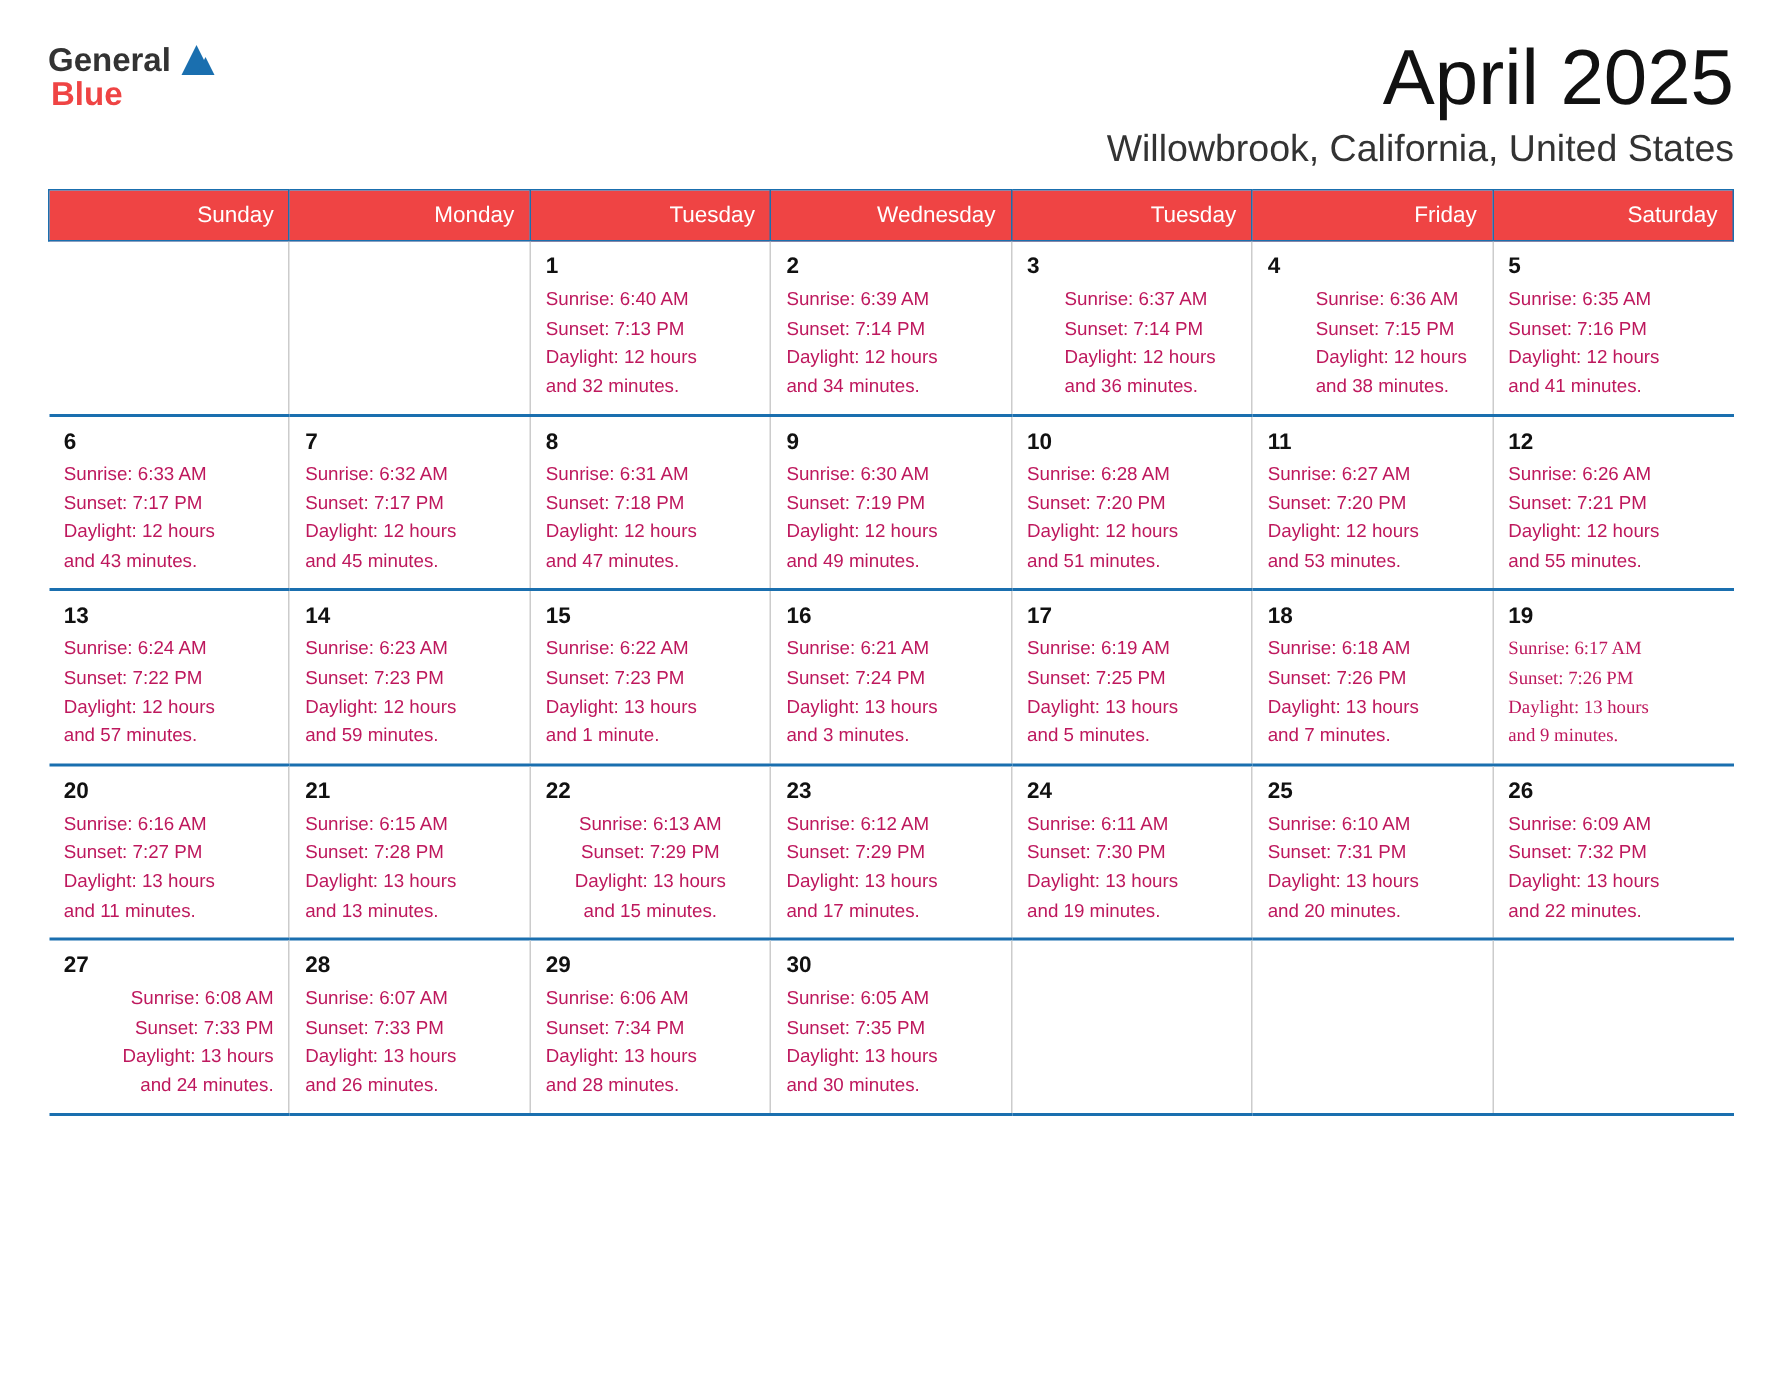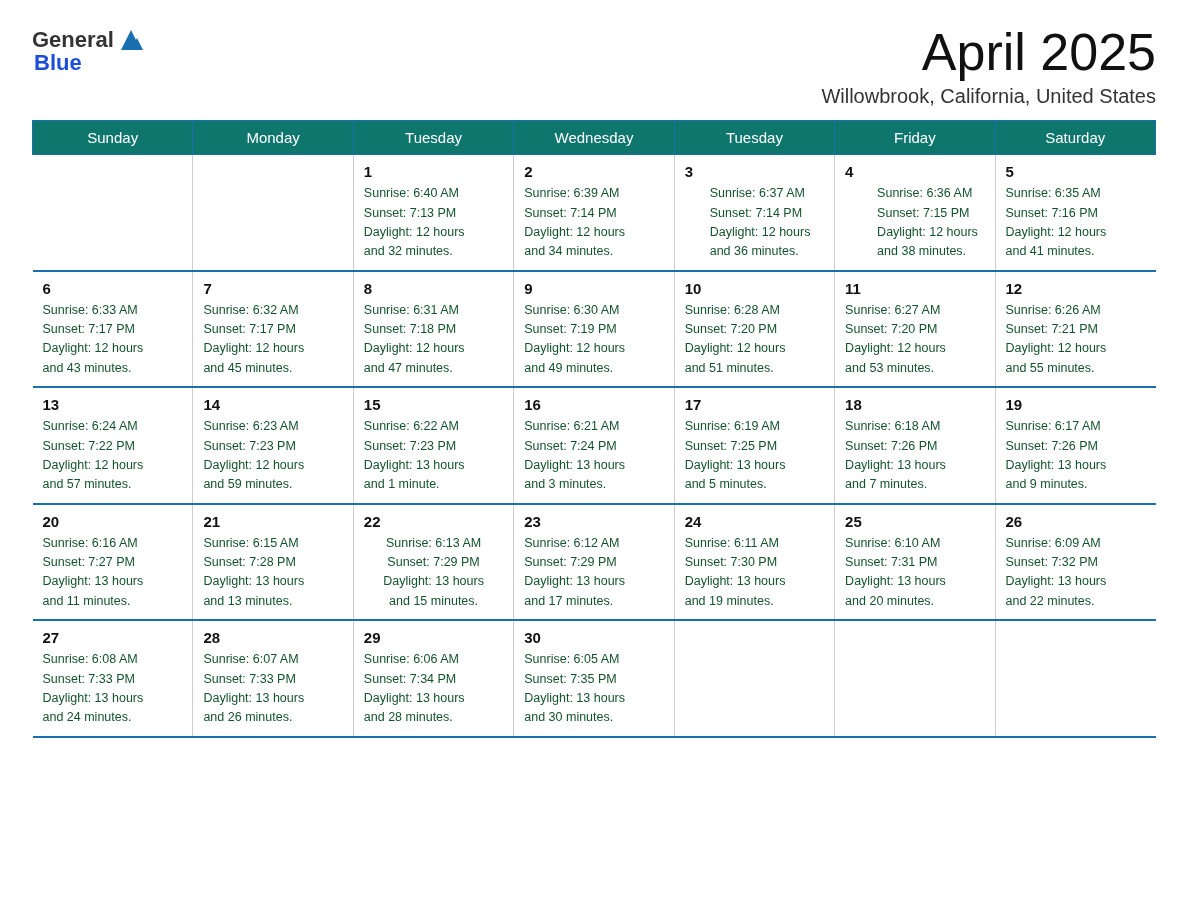--- a/index.html
+++ b/index.html
@@ -20,36 +20,36 @@
     .title-block {
       text-align: right;
     }
     .month-title {
       font-size: 52px;
       font-weight: normal;
       color: #111;
       line-height: 1.1;
     }
     .location-subtitle {
-      font-size: 20px;
+      font-size: 25px;
       color: #333;
       margin-top: 4px;
     }
     .calendar-table {
       width: 100%;
       border-collapse: collapse;
       margin-top: 12px;
     }
     .calendar-table thead tr th {
-      background-color: #0f766e;
+      background-color: #ef4444;
       color: #fff;
       font-size: 15px;
       font-weight: normal;
       padding: 8px 10px;
-      text-align: center;
+      text-align: right;
       border: 1px solid #1a6faf;
     }
     .calendar-table tbody tr td {
       vertical-align: top;
       padding: 8px 10px;
       font-size: 13px;
       color: #222;
       border-bottom: 2px solid #1a6faf;
       border-right: 1px solid #ccc;
       width: 14.28%;
@@ -63,21 +63,21 @@
     }
     .day-number {
       font-size: 15px;
       font-weight: bold;
       color: #111;
       display: block;
       margin-bottom: 4px;
     }
     .day-info {
       font-size: 12.5px;
-      color: #14532d;
+      color: #be185d;
       line-height: 1.55;
     }
     .empty-cell {
       background: #fff;
     }
     .logo-container {
       display: flex;
       flex-direction: column;
       align-items: flex-start;
     }
@@ -91,21 +91,21 @@
 
 <div class="header-row">
   <div class="logo-container">
     <div class="logo-line">
       <span style="font-size:22px;font-weight:bold;color:#333;">General</span>
       <svg width="32" height="32" viewBox="0 0 32 32" style="margin: 0 1px;">
         <polygon points="6,26 16,6 26,26" fill="#1a6faf"></polygon>
         <polygon points="18,26 24,14 30,26" fill="#1a6faf" transform="translate(-2,0)"></polygon>
       </svg>
     </div>
-    <span style="font-size:22px;font-weight:bold;color:#1d4ed8;margin-top:-6px;margin-left:2px;">Blue</span>
+    <span style="font-size:22px;font-weight:bold;color:#ef4444;margin-top:-6px;margin-left:2px;">Blue</span>
   </div>
   <div class="title-block">
     <div class="month-title">April 2025</div>
     <div class="location-subtitle">Willowbrook, California, United States</div>
   </div>
 </div>
 
 <table class="calendar-table">
   <thead>
     <tr>
@@ -247,21 +247,21 @@
         </td>
         <td>
           <span class="day-number">18</span>
           <div class="day-info" style="white-space: pre-line;">Sunrise: 6:18 AM
 Sunset: 7:26 PM
 Daylight: 13 hours
 and 7 minutes.</div>
         </td>
         <td>
           <span class="day-number">19</span>
-          <div class="day-info" style="white-space: pre-line;">Sunrise: 6:17 AM
+          <div class="day-info" style="white-space: pre-line; font-family: Liberation Serif, serif;">Sunrise: 6:17 AM
 Sunset: 7:26 PM
 Daylight: 13 hours
 and 9 minutes.</div>
         </td>
       </tr>
       <tr>
         <td>
           <span class="day-number">20</span>
           <div class="day-info" style="white-space: pre-line;">Sunrise: 6:16 AM
 Sunset: 7:27 PM
@@ -307,21 +307,21 @@
           <span class="day-number">26</span>
           <div class="day-info" style="white-space: pre-line;">Sunrise: 6:09 AM
 Sunset: 7:32 PM
 Daylight: 13 hours
 and 22 minutes.</div>
         </td>
       </tr>
       <tr>
         <td>
           <span class="day-number">27</span>
-          <div class="day-info" style="white-space: pre-line;">Sunrise: 6:08 AM
+          <div class="day-info" style="white-space: pre-line; text-align: right;">Sunrise: 6:08 AM
 Sunset: 7:33 PM
 Daylight: 13 hours
 and 24 minutes.</div>
         </td>
         <td>
           <span class="day-number">28</span>
           <div class="day-info" style="white-space: pre-line;">Sunrise: 6:07 AM
 Sunset: 7:33 PM
 Daylight: 13 hours
 and 26 minutes.</div>

